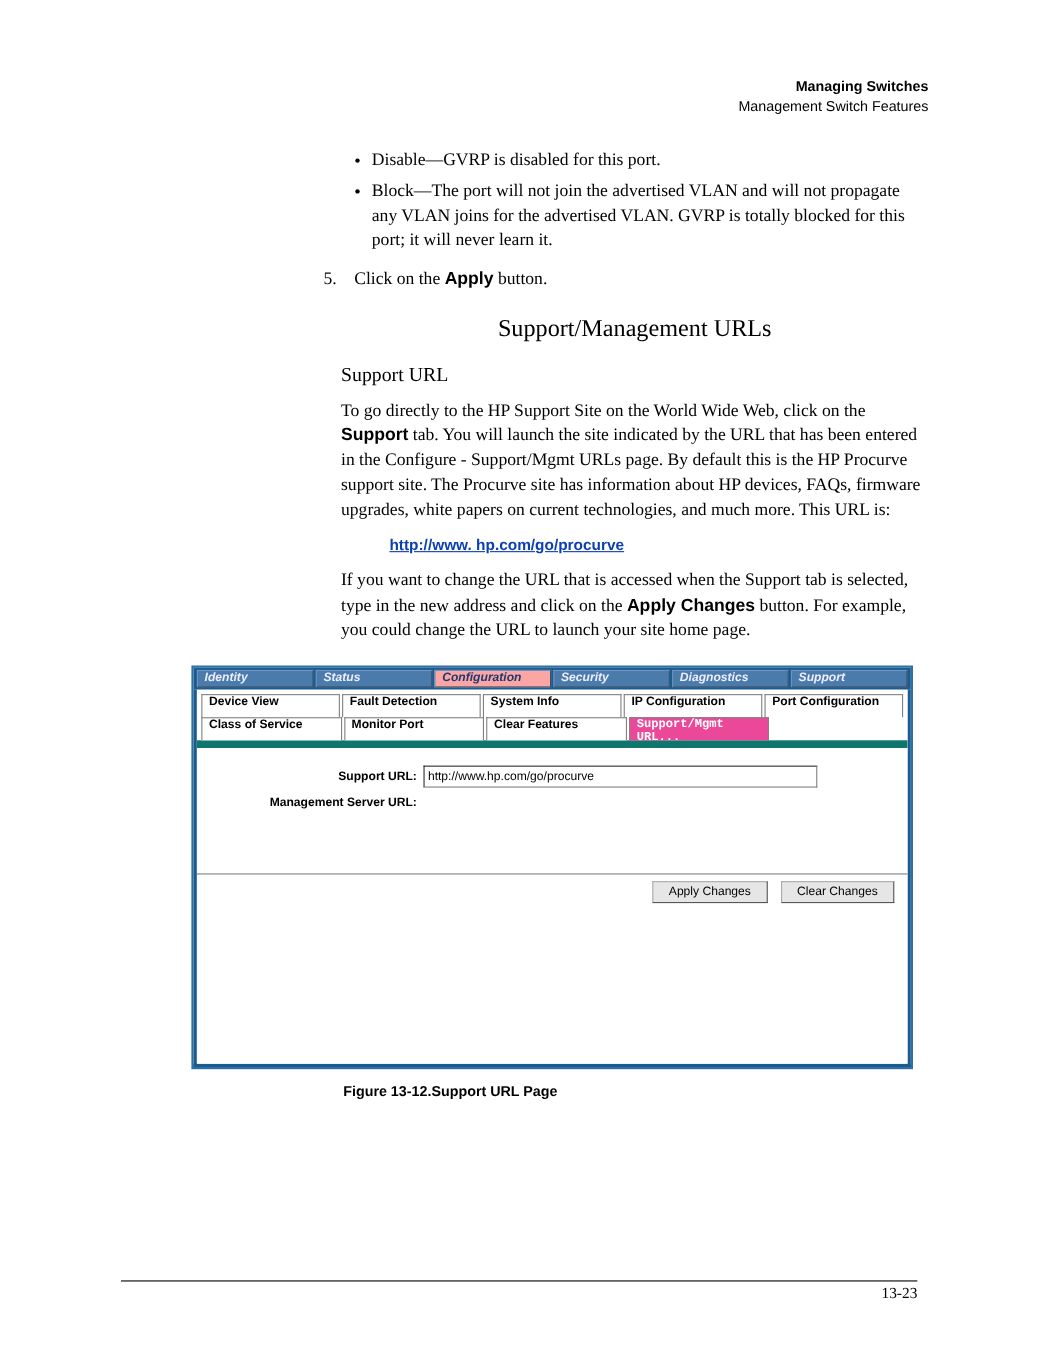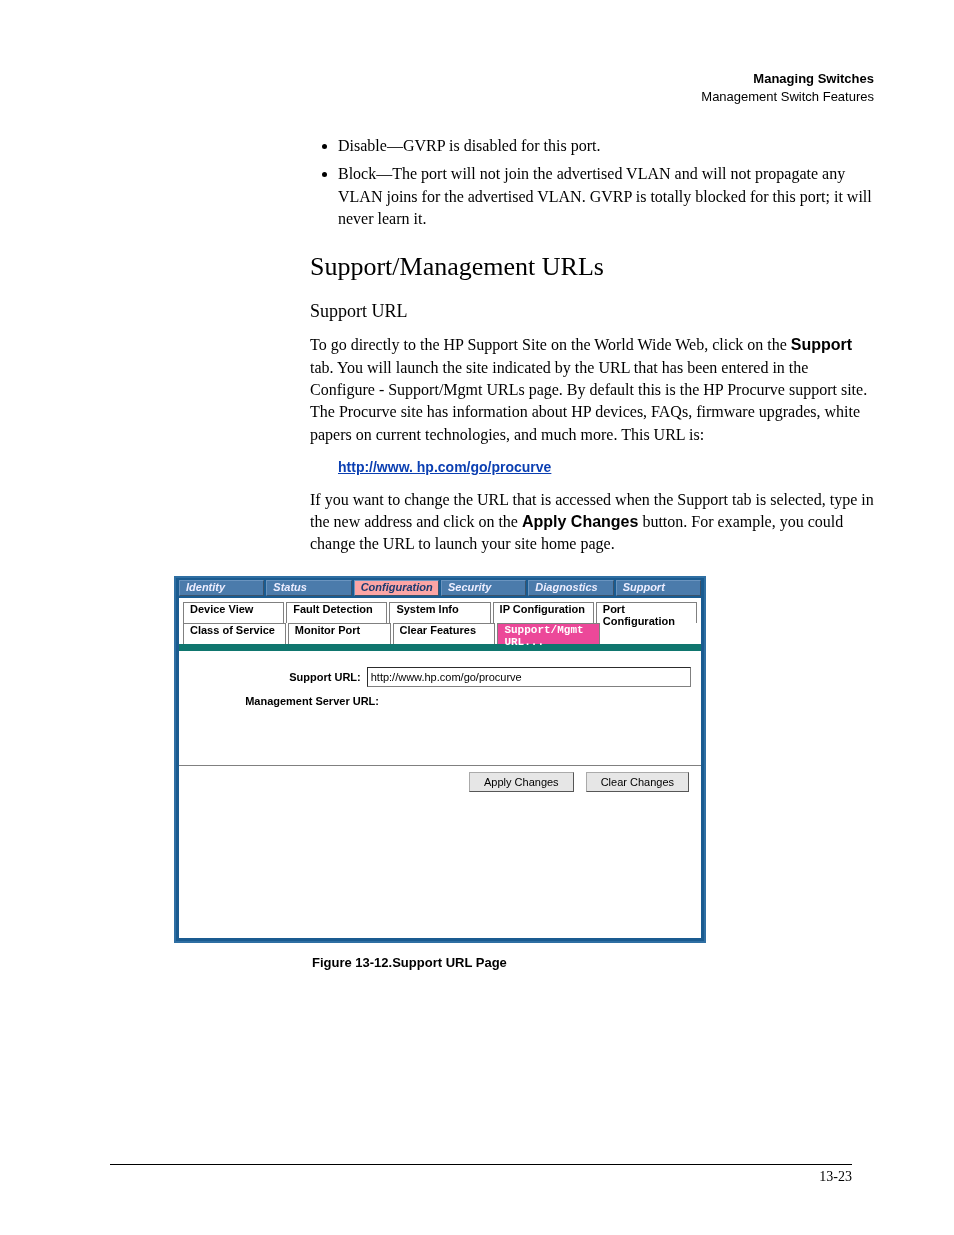--- a/index.html
+++ b/index.html
@@ -7,66 +7,67 @@
     font-family: "Times New Roman", serif;
     font-size: 16px;
     color: #000;
     background: #fff;
     width: 954px;
     height: 1235px;
     position: relative;
     box-sizing: border-box;
   }
   .page {
-    padding: 70px 80px 40px 110px;
+    padding: 70px 110px 40px 110px;
   }
   .header-block {
     text-align: right;
     font-family: Arial, sans-serif;
     font-size: 13px;
     margin-bottom: 30px;
     line-height: 1.35;
   }
   .header-block .bold { font-weight: bold; }
   .body-text {
     margin-left: 200px;
     font-family: "Century Schoolbook", "Times New Roman", serif;
     line-height: 1.4;
   }
   .body-text ul { margin: 0 0 12px 0; padding-left: 28px; }
   .body-text ul li { margin-bottom: 6px; }
   .body-text .step5 { margin-bottom: 18px; }
   .body-text h2 {
     font-family: "Century Schoolbook", "Times New Roman", serif;
     font-weight: normal;
-    font-size: 26px;
+    font-size: 22px;
     margin: 18px 0 14px 0;
+    text-align: center;
   }
   .body-text h3 {
     font-family: "Century Schoolbook", "Times New Roman", serif;
     font-weight: normal;
     font-size: 18px;
     margin: 14px 0 10px 0;
   }
   .body-text p { margin: 0 0 10px 0; }
   .body-text .boldsans { font-family: Arial, sans-serif; font-weight: bold; }
   .body-text .link {
     color: #0b3fb2;
     text-decoration: underline;
     font-family: Arial, sans-serif;
     font-weight: bold;
     font-size: 14px;
-    margin-left: 28px;
+    margin-left: 44px;
     display: inline-block;
   }
 
   
   .figure-wrap {
     margin: 20px 0 16px 64px;
-    width: 532px;
+    width: 656px;
   }
   .sw {
     border: 2px solid #2f6fa3;
     background: #fff;
   }
   .tabrow {
     display: flex;
     background: #1a5b90;
     height: 20px;
     align-items: center;
@@ -159,21 +160,21 @@
     background: #fff;
   }
   .caption {
     font: bold 13px Arial, sans-serif;
     margin: 12px 0 0 138px;
   }
   .footer {
     position: absolute;
     bottom: 50px;
     left: 110px;
-    right: 102px;
+    right: 120px;
     border-top: 1px solid #000;
     text-align: right;
     padding-top: 4px;
     font-family: "Times New Roman", serif;
     font-size: 14px;
   }
 </style>
 </head>
 <body>
 
@@ -181,20 +182,24 @@
   <div class="header-block">
     <div class="bold">Managing Switches</div>
     <div>Management Switch Features</div>
   </div>
 
   <div class="body-text">
     <ul>
       <li>Disable—GVRP is disabled for this port.</li>
       <li>Block—The port will not join the advertised VLAN and will not propagate any VLAN joins for the advertised VLAN. GVRP is totally blocked for this port; it will never learn it.</li>
     </ul>
+    <div class="step5" style="margin-left:-16px">
+      <span>5.</span>&nbsp;&nbsp;&nbsp;
+      <span>Click on the </span><span class="boldsans">Apply</span><span> button.</span>
+    </div>
 
     <h2>Support/Management URLs</h2>
     <h3>Support URL</h3>
 
     <p>
       <span>To go directly to the HP Support Site on the World Wide Web, click on the </span><span class="boldsans">Support</span><span> tab. You will launch the site indicated by the URL that has been entered in the Configure - Support/Mgmt URLs page. By default this is the HP Procurve support site. The Procurve site has information about HP devices, FAQs, firmware upgrades, white papers on current technologies, and much more. This URL is:</span>
     </p>
     <p><a class="link">http://www. hp.com/go/procurve</a></p>
     <p>
       <span>If you want to change the URL that is accessed when the Support tab is selected, type in the new address and click on the </span><span class="boldsans">Apply Changes</span><span> button. For example, you could change the URL to launch your site home page.</span>

